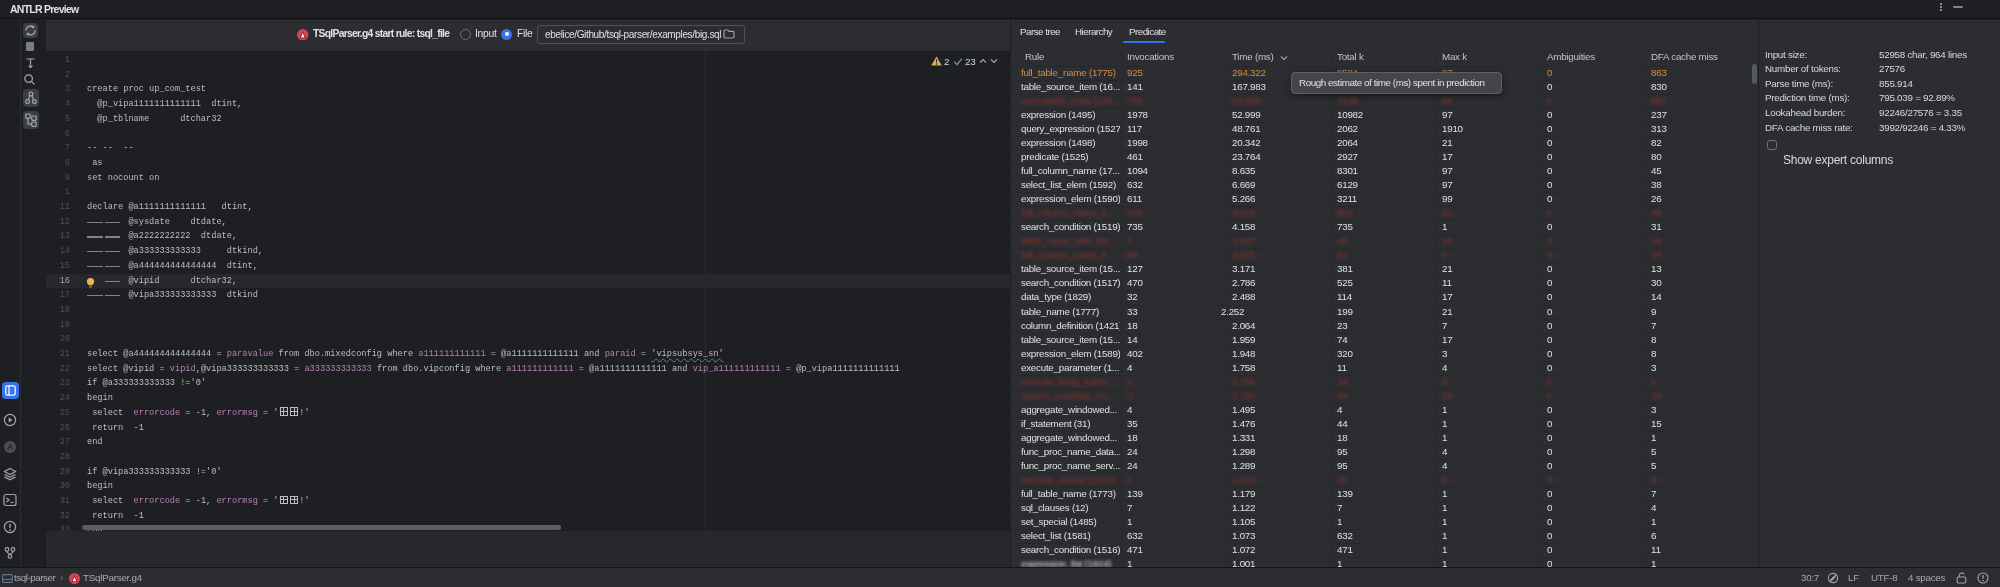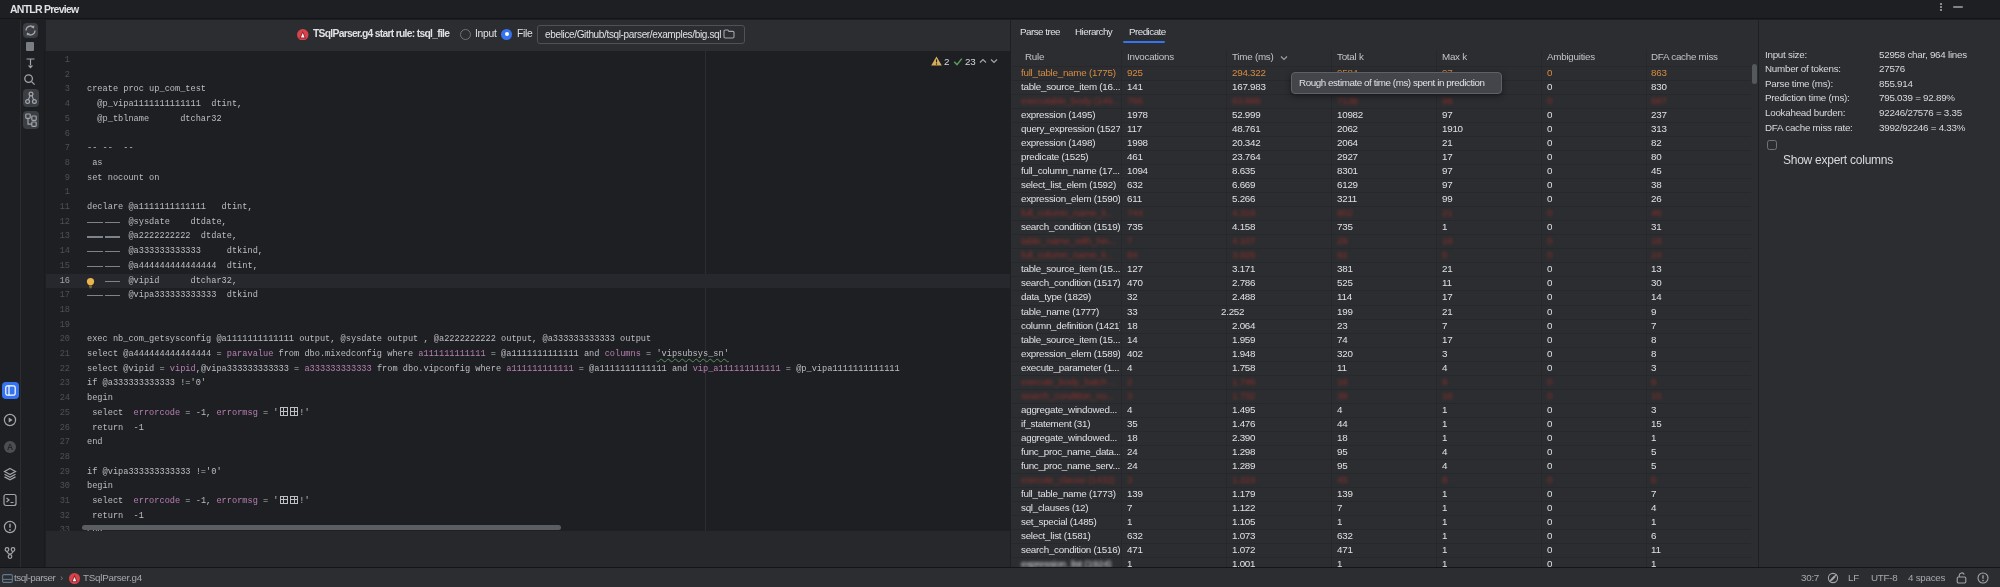--- a/index.html
+++ b/index.html
@@ -108,22 +108,21 @@
     <div class="cl" style="top:141.2px">-- --  --</div>
     <div class="cl" style="top:155.9px"> as</div>
     <div class="cl" style="top:170.6px">set nocount on</div>
     <div class="cl" style="top:200.0px">declare @a1111111111111   dtint,</div>
     <div class="cl" style="top:214.7px">        @sysdate    dtdate,</div>
     <div class="cl" style="top:229.4px">        @a2222222222  dtdate,</div>
     <div class="cl" style="top:244.1px">        @a333333333333     dtkind,</div>
     <div class="cl" style="top:258.8px">        @a444444444444444  dtint,</div>
     <div class="cl" style="top:273.5px">        @vipid      dtchar32,</div>
     <div class="cl" style="top:288.2px">        @vipa333333333333  dtkind</div>
-    <div class="cl" style="top:332.3px">exec nb_com_getsysconfig @a1111111111111 output, @sysdate output , @a2222222222 output, @a333333333333 output</div>
-    <div class="cl" style="top:347.0px">select @a444444444444444 = <span class="p">paravalue</span> from dbo.mixedconfig where <span class="p">a111111111111</span> = @a1111111111111 and <span class="p">columns</span> = <span class="sp">'vipsubsys_sn'</span></div>
+    <div class="cl" style="top:347.0px">select @a444444444444444 = <span class="p">paravalue</span> from dbo.mixedconfig where <span class="p">a111111111111</span> = @a1111111111111 and <span class="p">paraid</span> = <span class="sp">'vipsubsys_sn'</span></div>
     <div class="cl" style="top:361.7px">select @vipid = <span class="p">vipid</span>,@vipa333333333333 = <span class="p">a333333333333</span> from dbo.vipconfig where <span class="p">a111111111111</span> = @a1111111111111 and <span class="p">vip_a111111111111</span> = @p_vipa1111111111111</div>
     <div class="cl" style="top:376.4px">if @a333333333333 !='0'</div>
     <div class="cl" style="top:391.1px">begin</div>
     <div class="cl" style="top:405.8px"> select  <span class="p">errorcode</span> = -1, <span class="p">errormsg</span> = '<i class="cjk"></i><i class="cjk"></i>!'</div>
     <div class="cl" style="top:420.5px"> return  -1</div>
     <div class="cl" style="top:435.2px">end</div>
     <div class="cl" style="top:464.6px">if @vipa333333333333 !='0'</div>
     <div class="cl" style="top:479.3px">begin</div>
     <div class="cl" style="top:494.0px"> select  <span class="p">errorcode</span> = -1, <span class="p">errormsg</span> = '<i class="cjk"></i><i class="cjk"></i>!'</div>
     <div class="cl" style="top:508.7px"> return  -1</div>
@@ -454,21 +453,21 @@
       <span style="left:116px">35</span>
       <span style="left:221px">1.476</span>
       <span style="left:326px">44</span>
       <span style="left:431px">1</span>
       <span style="left:536px">0</span>
       <span style="left:640px">15</span>
     </div>
     <div class="tr" style="top:410.78px">
       <span style="left:10px">aggregate_windowed...</span>
       <span style="left:116px">18</span>
-      <span style="left:221px">2.390</span>
+      <span style="left:221px">1.331</span>
       <span style="left:326px">18</span>
       <span style="left:431px">1</span>
       <span style="left:536px">0</span>
       <span style="left:640px">1</span>
     </div>
     <div class="tr" style="top:424.81px">
       <span style="left:10px">func_proc_name_data...</span>
       <span style="left:116px">24</span>
       <span style="left:221px">1.298</span>
       <span style="left:326px">95</span>

